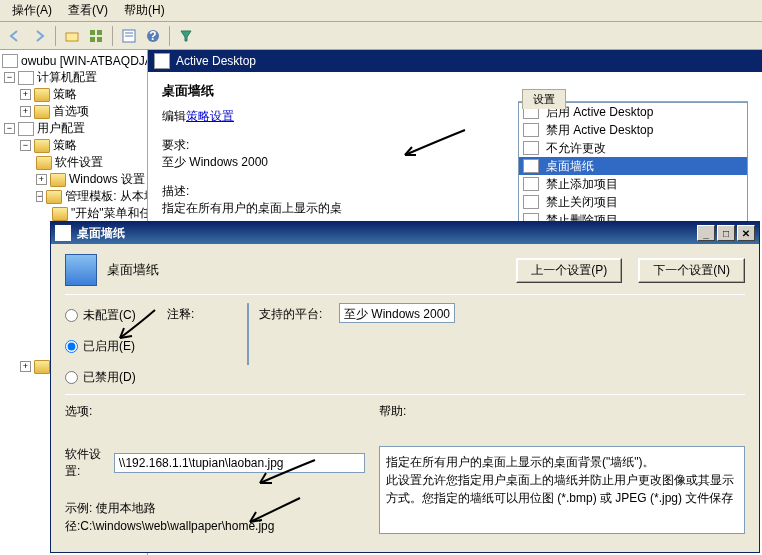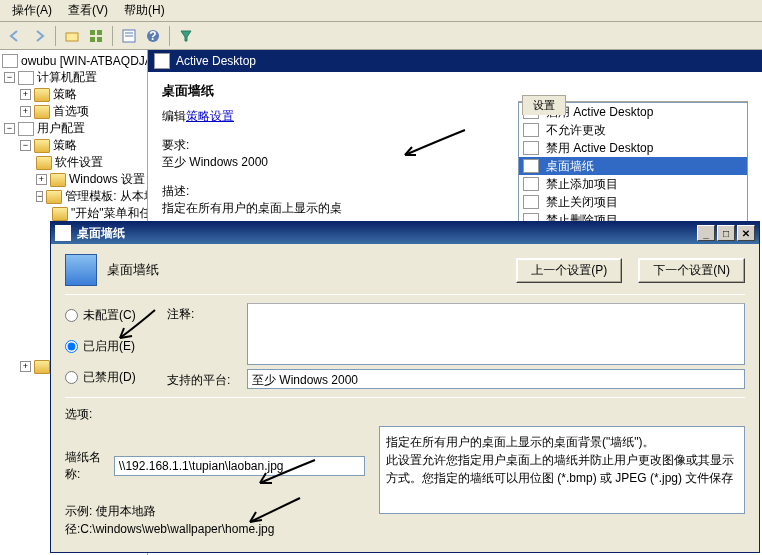--- a/index.html
+++ b/index.html
@@ -18,41 +18,41 @@
 .scroll{background:#fff;border:1px solid #999}
 .content{flex:1;background:#fff;position:relative}
 .bluebar{background:#0a246a;color:#fff;height:22px;display:flex;align-items:center;padding:0 6px;font-weight:normal;gap:6px}
 .blueicon{width:16px;height:16px;background:#fff;border:1px solid #999}
 .cbody{padding:10px 14px;display:flex;gap:20px}
 .cleft{flex:1}
 .cleft h3{font-size:13px;font-weight:bold;margin-bottom:8px}
 .cleft a{color:#0000cc;text-decoration:underline}
 .cright{width:230px}
 .tabbar{border-bottom:1px solid #aca899;padding-left:4px;height:20px}
-.tab{display:inline-block;border:1px solid #aca899;border-bottom:none;background:#ece9d8;padding:2px 10px;font-size:11px;position:relative;top:13px}
+.tab{display:inline-block;border:1px solid #aca899;border-bottom:none;background:#ece9d8;padding:2px 10px;font-size:11px;position:relative;top:7px}
 .clist{border:1px solid #7f9db9;background:#fff;height:150px;overflow:auto}
 .citem{display:flex;align-items:center;height:18px;padding:0 4px;gap:4px}
 .citem.sel{background:#316ac5;color:#fff}
 
 .dialog{position:absolute;left:50px;top:221px;width:710px;height:332px;background:#ece9d8;border:1px solid #0a246a;z-index:10;display:flex;flex-direction:column}
 .titlebar{background:linear-gradient(#0a246a,#3b6ea5);color:#fff;height:22px;display:flex;align-items:center;padding:0 4px;font-weight:bold}
 .titlebar .ticon2{width:16px;height:16px;background:#fff;margin-right:6px}
 .titlebar .spacer{flex:1}
 .winbtn{width:18px;height:16px;background:#d4d0c8;border:1px solid #fff;border-right-color:#404040;border-bottom-color:#404040;margin-left:2px;display:flex;align-items:center;justify-content:center;font-size:10px;font-family:Arial;color:#000}
 .dbody{flex:1;padding:10px 14px;display:flex;flex-direction:column;gap:8px;overflow:hidden}
 .dheader{display:flex;align-items:center;gap:10px}
 .dheader .icon{width:32px;height:32px;background:linear-gradient(#88c0f0,#3b7dd8);border:1px solid #2c5aa0}
 .dbtns{margin-left:auto;display:flex;gap:16px}
 .btn{background:#ece9d8;border:1px solid #404040;border-top-color:#fff;border-left-color:#fff;padding:3px 14px;min-width:100px;text-align:center;box-shadow:inset -1px -1px #aca899,inset 1px 1px #fff}
 .hr{height:1px;background:#aca899;border-bottom:1px solid #fff}
 .drow{display:flex;gap:12px}
 .radios{width:90px;display:flex;flex-direction:column;gap:14px;padding-top:4px}
 .radio{display:flex;align-items:center;gap:5px}
 .radio input{margin:0}
-.fields{flex:1;display:flex;flex-direction:column;gap:4px}
+.fields{flex:1;display:flex;flex-direction:row;gap:10px}
 .frow{display:flex;align-items:flex-start;gap:10px}
 .flabel{width:70px;padding-top:3px;text-align:left}
 .txtarea{flex:1;height:62px;background:#fff;border:1px solid #7f9db9;border-top-color:#abadb3}
 .txtline{flex:1;height:20px;background:#fff;border:1px solid #7f9db9;padding:2px 4px}
 .bottom{display:flex;gap:14px}
 .bcol{display:flex;flex-direction:column;gap:6px}
 .bcol.left{width:300px}
 .bcol.right{flex:1}
 .input{width:100%;height:20px;background:#fff;border:1px solid #7f9db9;padding:2px 4px}
 .inputwrap{display:flex;align-items:center;gap:6px}
@@ -229,25 +229,25 @@
       </div>
       <div class="cright">
         <div class="tabbar"><span class="tab">设置</span></div>
         <div class="clist">
           <div class="citem">
               <span class="ticon scroll"></span>
               <span>启用 Active Desktop</span>
             </div>
           <div class="citem">
               <span class="ticon scroll"></span>
+              <span>禁用 Active Desktop</span>
+            </div>
+          <div class="citem">
+              <span class="ticon scroll"></span>
               <span>不允许更改</span>
-            </div>
-          <div class="citem">
-              <span class="ticon scroll"></span>
-              <span>禁用 Active Desktop</span>
             </div>
           <div class="citem sel">
               <span class="ticon scroll"></span>
               <span>桌面墙纸</span>
             </div>
           <div class="citem">
               <span class="ticon scroll"></span>
               <span>禁止添加项目</span>
             </div>
           <div class="citem">
@@ -311,26 +311,27 @@
       </div>
     </div>
 
     <div class="hr"></div>
 
     <div class="bottom">
       <div class="bcol left">
         <div>选项:</div>
         <div style="height:14px"></div>
         <div class="inputwrap">
-          <span>墙纸名称:</span>
+          <span>软件设置:</span>
           <input class="input" value="\\192.168.1.1\tupian\laoban.jpg" style="">
         </div>
         <div style="margin-top:13px;line-height:1.5">示例: 使用本地路径:C:\windows\web\wallpaper\home.jpg</div>
       </div>
       <div class="bcol right">
+        <div>帮助:</div>
         <div style="height:14px"></div>
         <div class="helpbox">
           <p>指定在所有用户的桌面上显示的桌面背景("墙纸")。</p>
           <p style="">此设置允许您指定用户桌面上的墙纸并防止用户更改图像或其显示方式。您指定的墙纸可以用位图 (*.bmp) 或 JPEG (*.jpg) 文件保存</p>
         </div>
       </div>
     </div>
   </div>
 </div>
 

